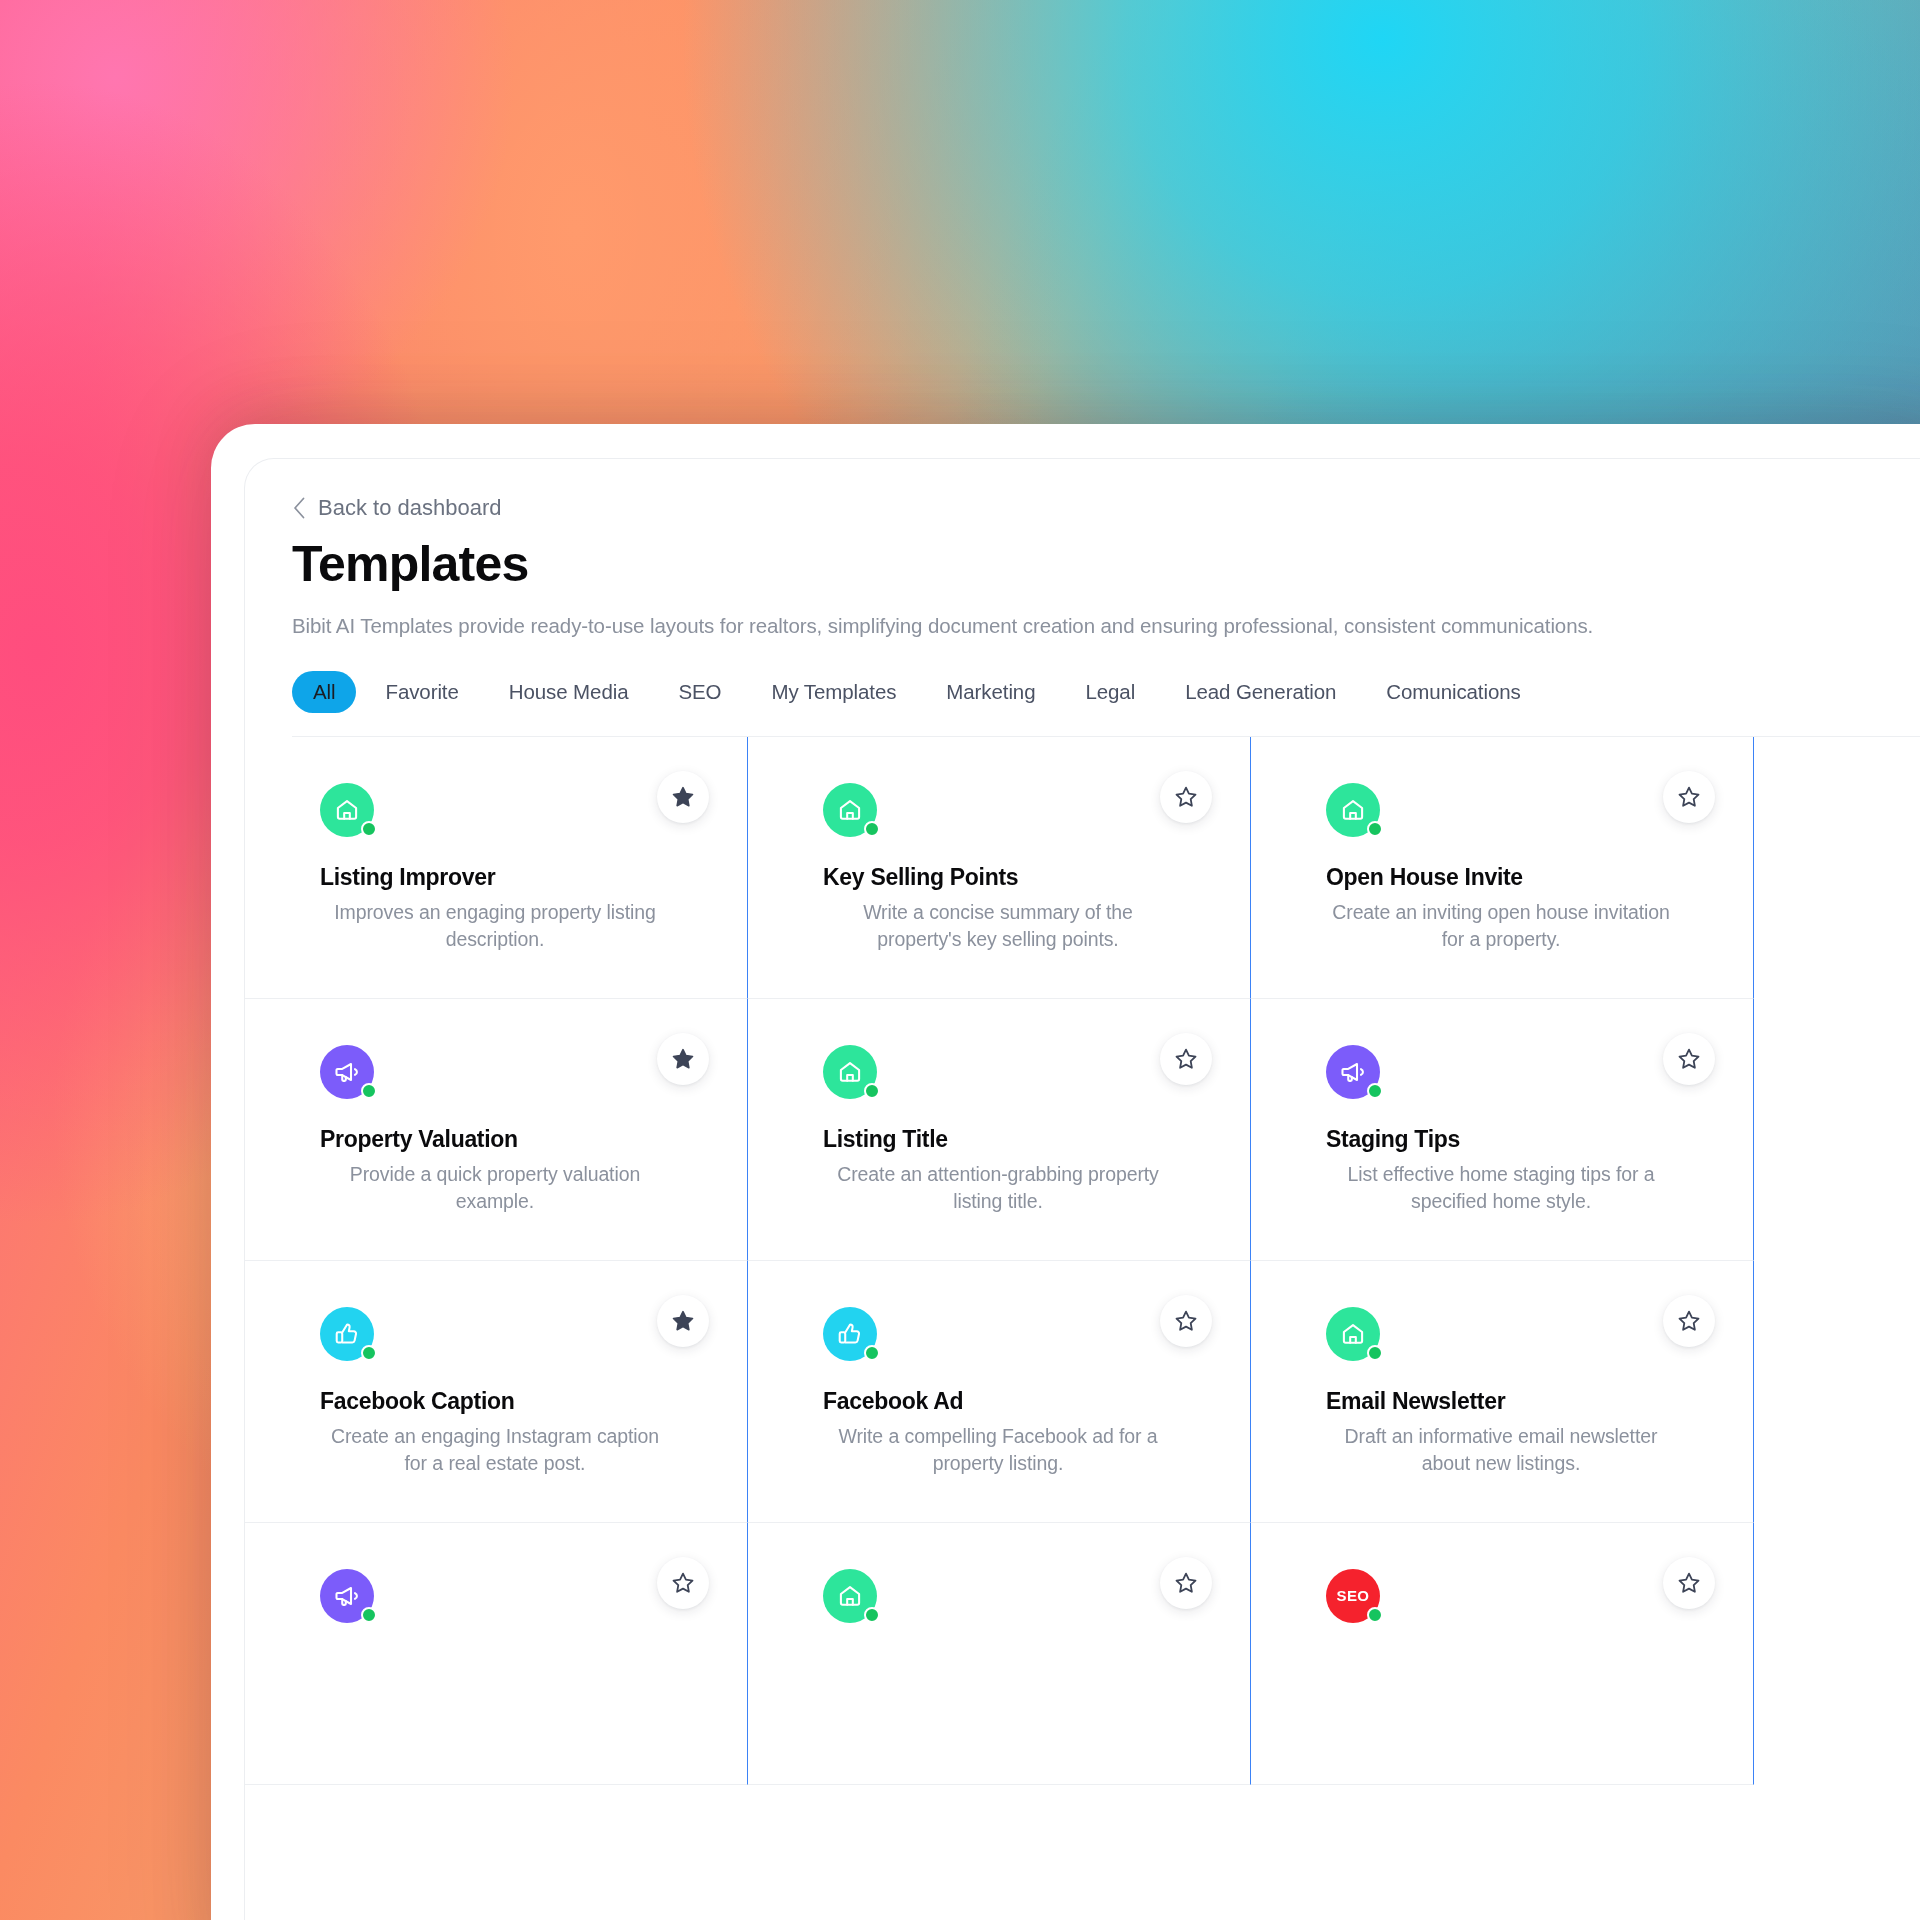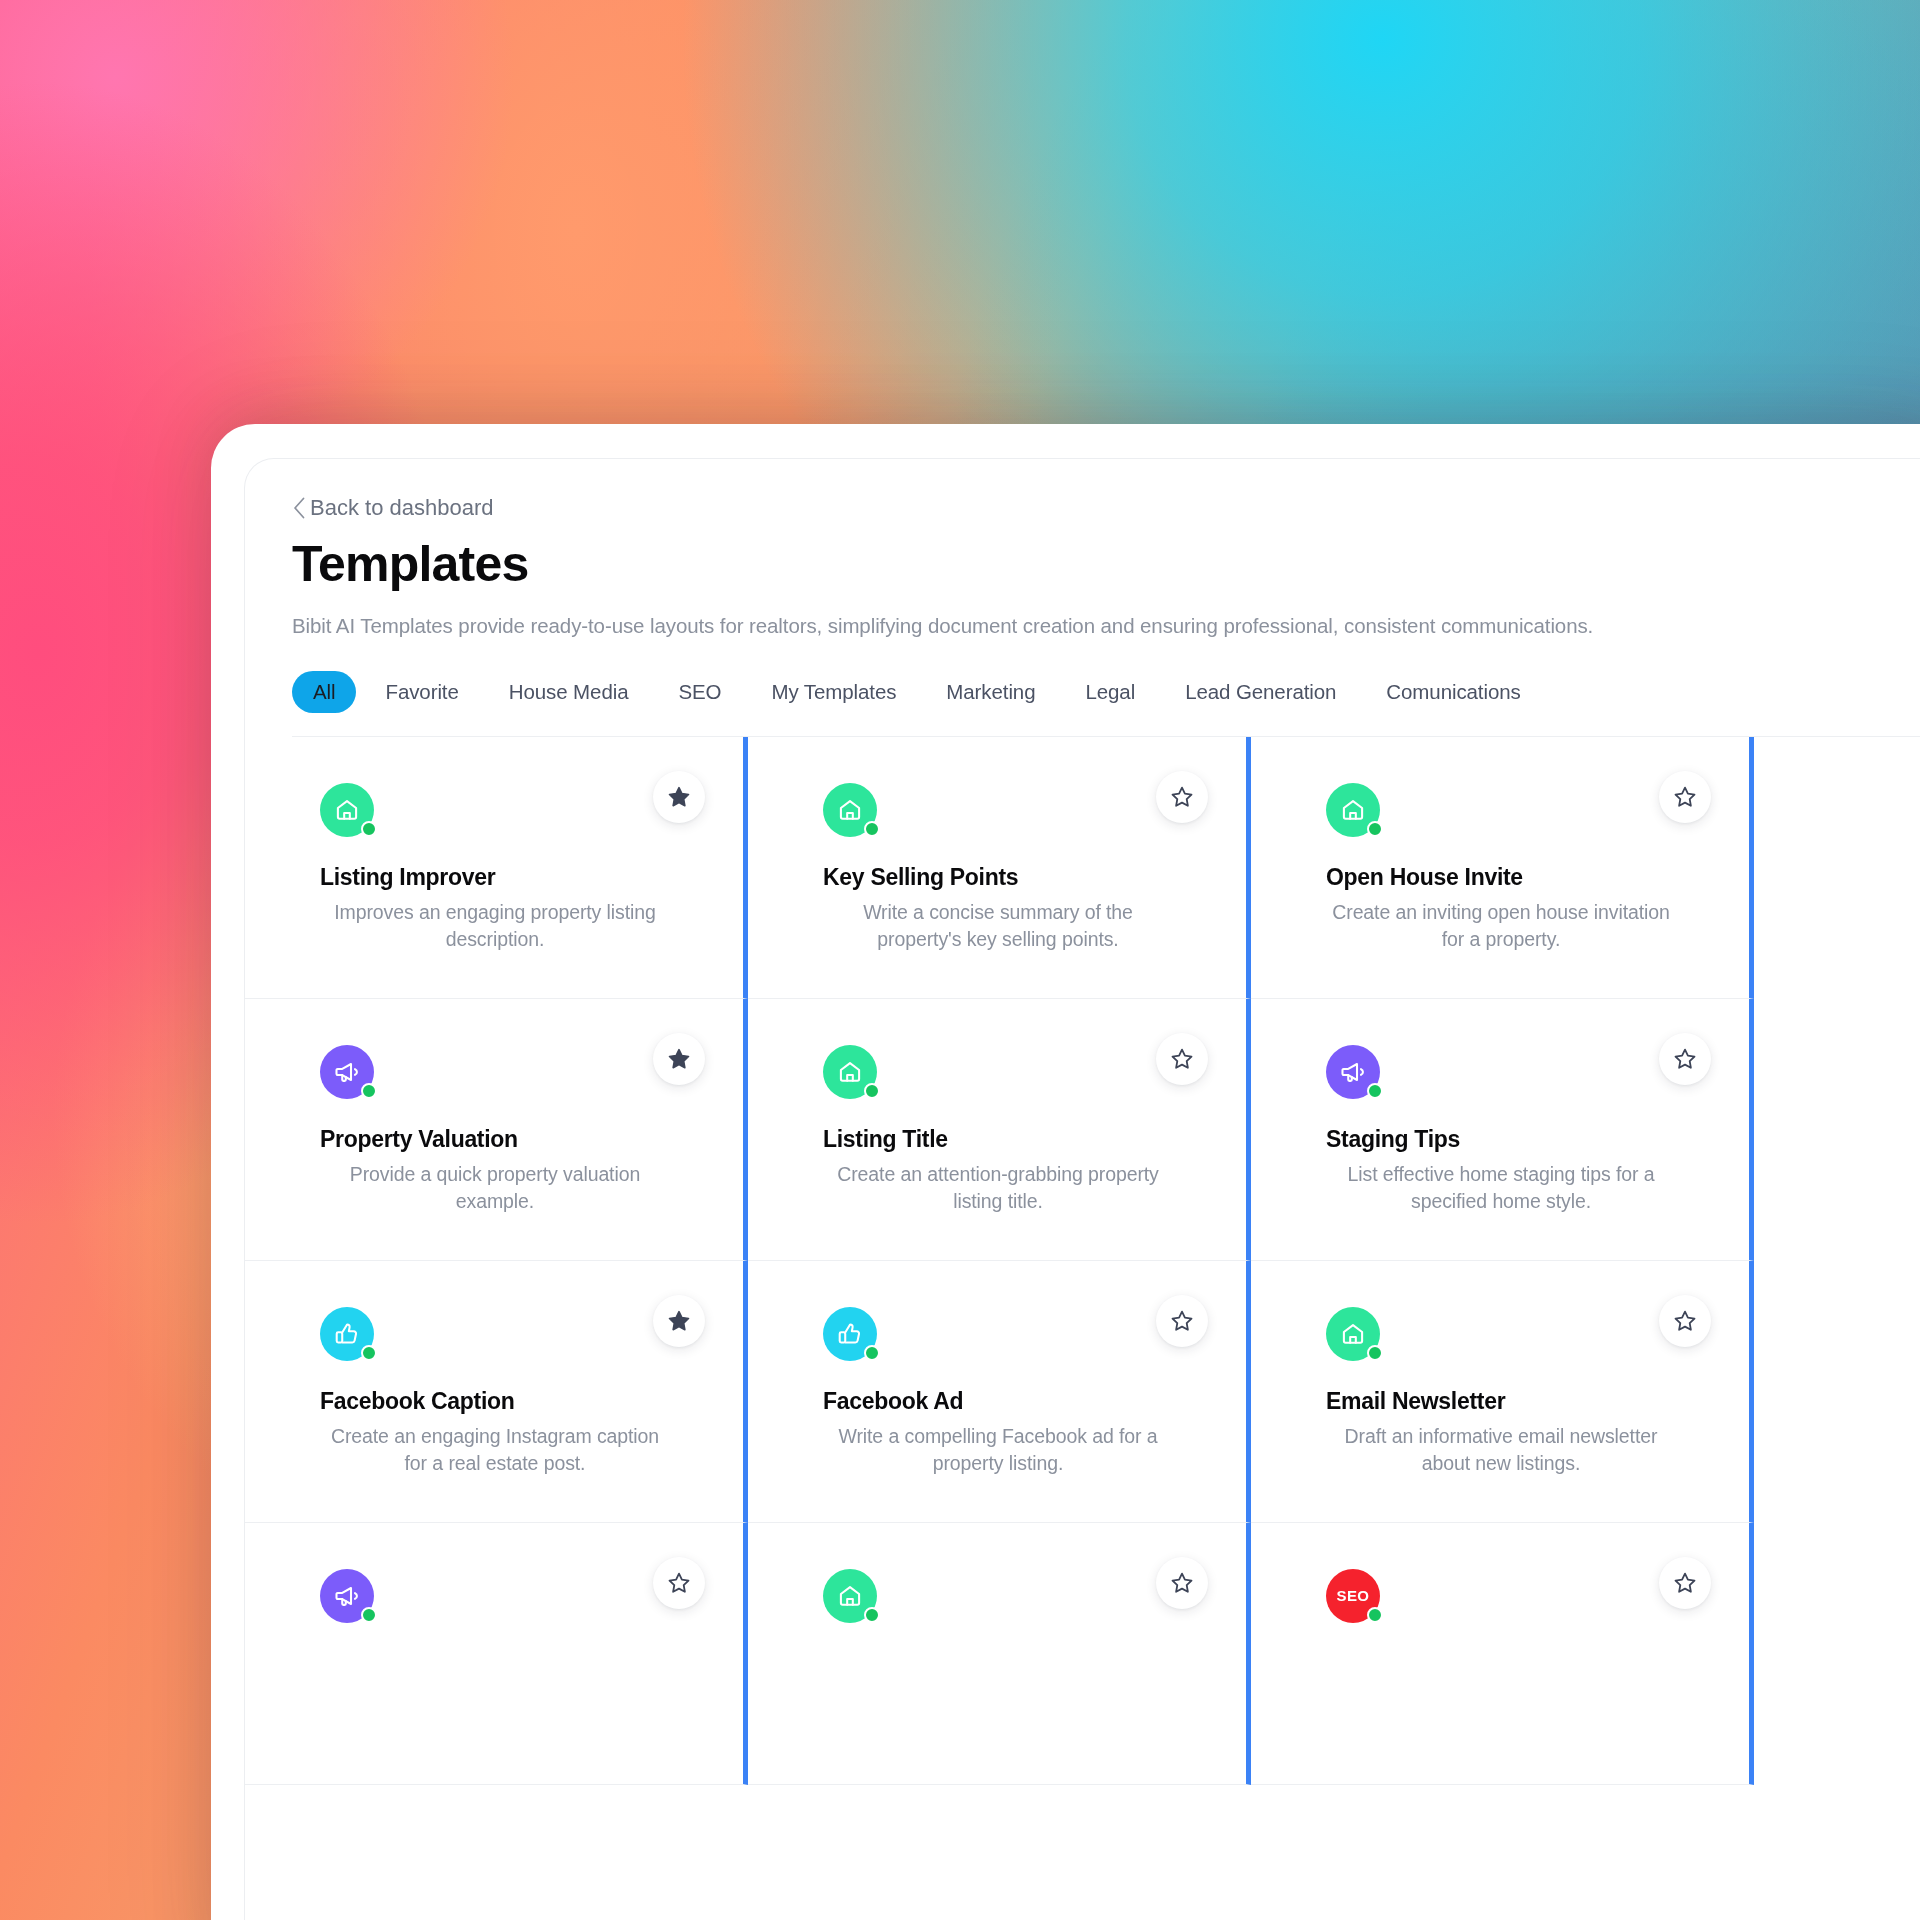--- a/index.html
+++ b/index.html
@@ -58,21 +58,21 @@
   }
 
   
   .header {
     padding: 38px 0 0 47px;
   }
 
   .back-link {
     display: flex;
     align-items: center;
-    gap: 4px;
+    gap: 12px;
     color: #6b7280;
     font-size: 22px;
     line-height: 1;
     cursor: pointer;
     width: fit-content;
   }
   .back-link .chev {
     display: inline-flex;
     align-items: center;
     justify-content: center;
@@ -126,21 +126,21 @@
   
   .grid {
     display: grid;
     grid-template-columns: repeat(3, 503px);
   }
 
   .card {
     position: relative;
     height: 262px;
     padding: 46px 46px 0 75px;
-    border-right: 5px solid #3b82f6;
+    border-right: 1px solid #3b82f6;
     border-bottom: 1px solid #edeff2;
     cursor: pointer;
     background: #fff;
   }
 
   .card-icon-wrap {
     position: relative;
     width: 54px;
     height: 54px;
   }

